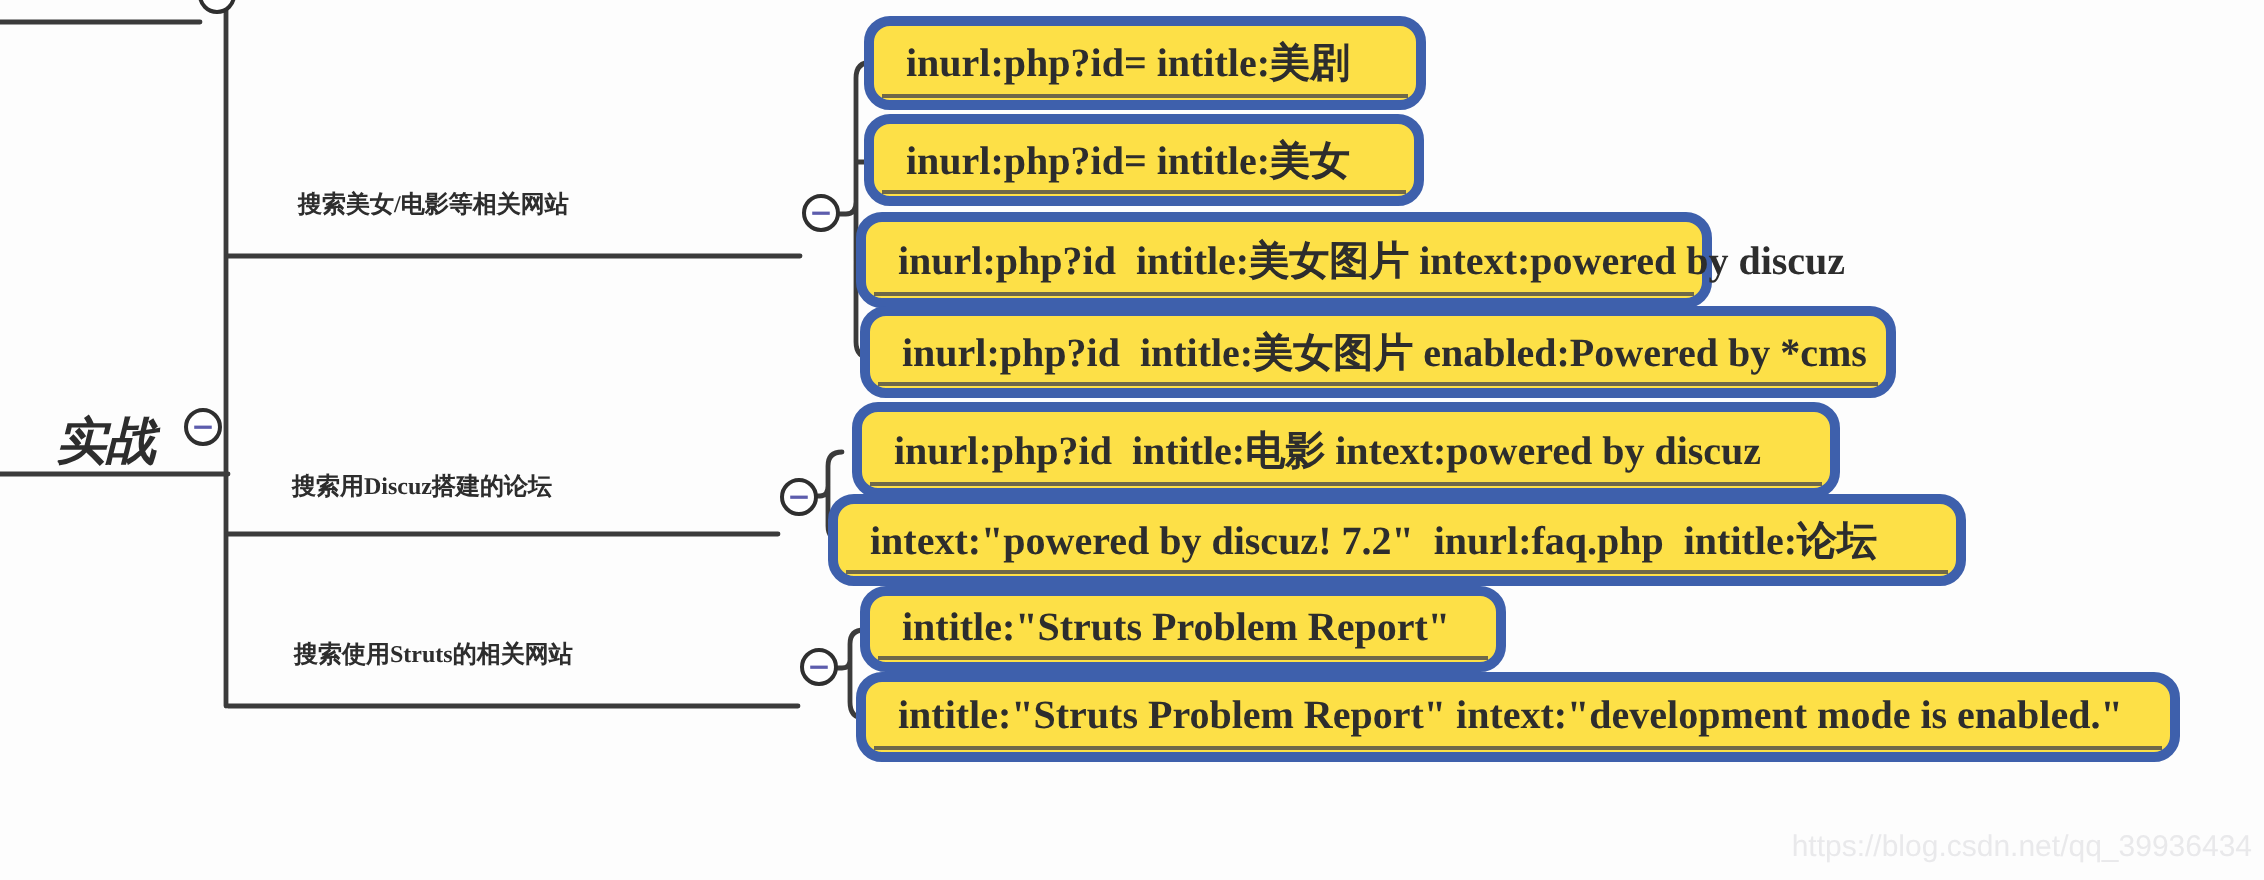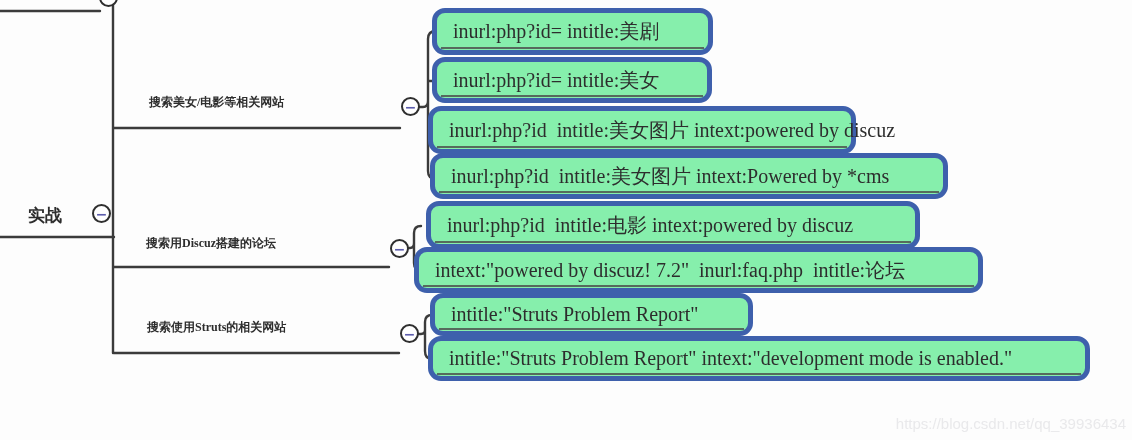--- a/index.html
+++ b/index.html
@@ -13,34 +13,34 @@
   html,body{margin:0;padding:0;}
   body{background:#fff;font-family:"Liberation Serif",serif;}
   .stage{
     position:relative;width:1132px;height:440px;overflow:hidden;
     background:var(--bg);
   }
   .wires{position:absolute;left:0;top:0;z-index:0;}
   .wires path{fill:none;stroke:var(--line);stroke-width:2.4;stroke-linecap:round;}
   .qbox{
     position:absolute;z-index:2;box-sizing:border-box;
-    border:5px solid var(--blue);border-radius:13px;background:#86efac;
+    border:5px solid var(--blue);border-radius:13px;background:#fde047;
     display:flex;align-items:center;padding:0 16px;
-    font-weight:400;font-size:20px;color:var(--text);white-space:pre;
+    font-weight:700;font-size:20px;color:var(--text);white-space:pre;
     font-family:"Liberation Serif",serif;
   }
   .qbox .nline{
     position:absolute;left:4px;right:4px;bottom:1px;height:2px;
     background:#4a4a4a;opacity:.8;
   }
   .topic{
     position:absolute;z-index:2;font-weight:700;font-size:12px;color:var(--text);
     white-space:nowrap;font-family:"Liberation Serif",serif;
   }
-  .root-topic{font-size:17px;}
+  .root-topic{font-size:25px;font-style:italic;}
   .collapse{
     position:absolute;z-index:3;width:19px;height:19px;box-sizing:border-box;
     border:2px solid #2f2f2f;border-radius:50%;background:#fff;
     display:flex;align-items:center;justify-content:center;
     color:var(--minus);font-weight:700;font-size:14px;line-height:1;
     font-family:"DejaVu Sans",sans-serif;cursor:pointer;
   }
   .watermark{
     position:absolute;right:6px;bottom:8px;z-index:1;
     font-family:"Liberation Sans",sans-serif;font-size:15px;color:var(--wm);
@@ -75,21 +75,21 @@
   </div>
   <div class="qbox" style="left:432px;top:57px;width:280px;height:46px;padding-left:16px;">
     <span>inurl:php?id= intitle:美女</span>
     <i class="nline"></i>
   </div>
   <div class="qbox" style="left:428px;top:106px;width:428px;height:48px;">
     <span>inurl:php?id  intitle:美女图片 intext:powered by discuz</span>
     <i class="nline"></i>
   </div>
   <div class="qbox" style="left:430px;top:153px;width:518px;height:46px;">
-    <span>inurl:php?id  intitle:美女图片 intext:Powered by *cms</span>
+    <span>inurl:php?id  intitle:美女图片 enabled:Powered by *cms</span>
     <i class="nline"></i>
   </div>
   <div class="qbox" style="left:414px;top:201px;width:494px;height:48px;margin-left:12px;">
     <span>inurl:php?id  intitle:电影 intext:powered by discuz</span>
     <i class="nline"></i>
   </div>
   <div class="qbox" style="left:414px;top:247px;width:569px;height:46px;">
     <span>intext:"powered by discuz! 7.2"  inurl:faq.php  intitle:论坛</span>
     <i class="nline"></i>
   </div>

